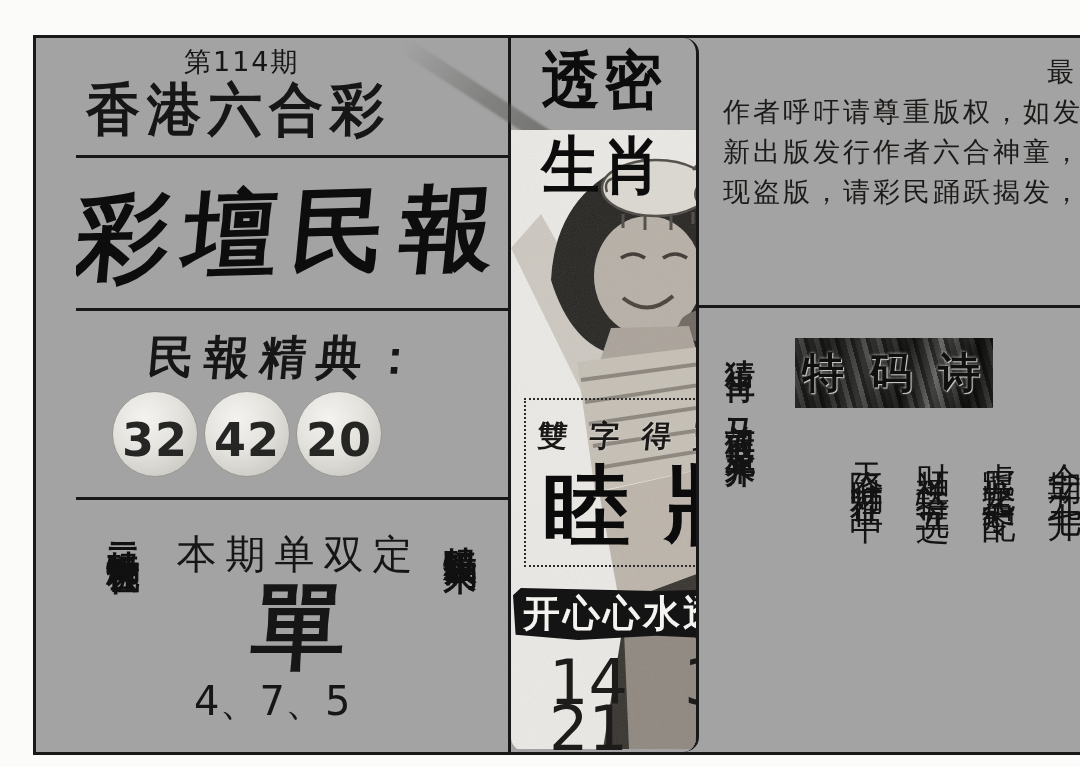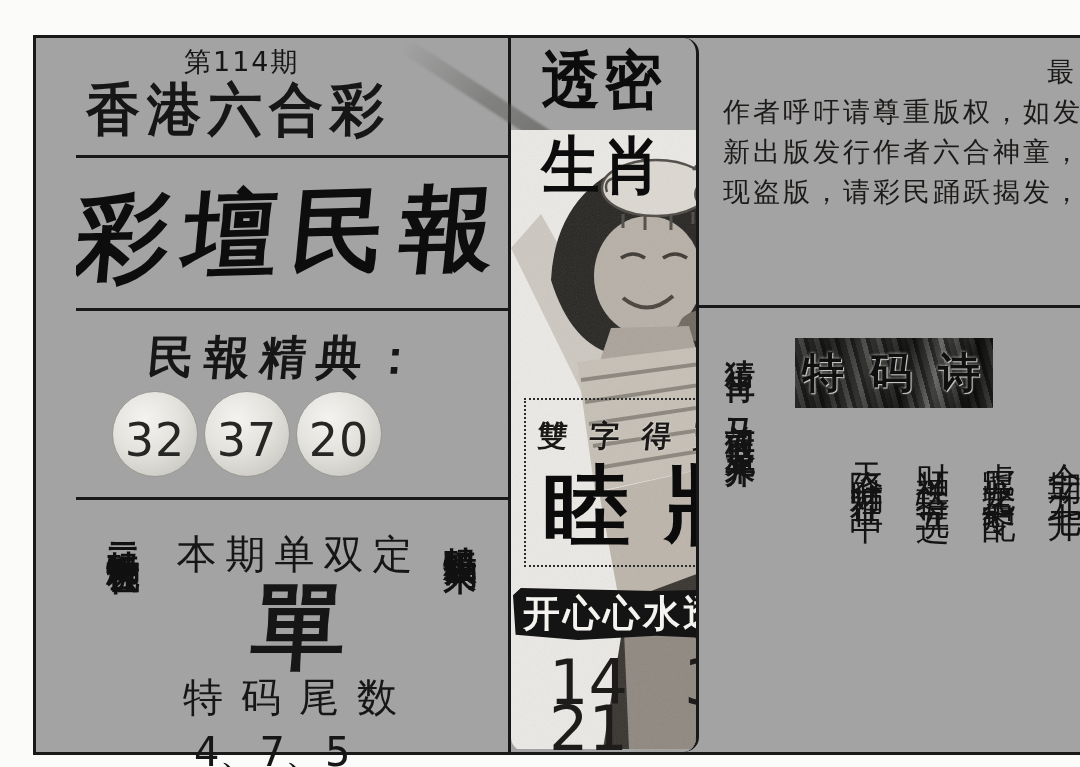--- a/index.html
+++ b/index.html
@@ -25,21 +25,21 @@
     background:linear-gradient(90deg,rgba(90,90,88,0),rgba(90,90,88,.45) 30%,rgba(60,60,58,.5) 60%,rgba(90,90,88,0));
     transform:rotate(33deg);border-radius:8px;filter:blur(1px);}
   .box-masthead{height:150px;border-bottom:3px solid #181818;display:flex;align-items:center;justify-content:center;position:relative;overflow:hidden;}
   .masthead{font-size:94px;font-weight:bold;letter-spacing:14px;transform:skewX(-7deg) rotate(-1.5deg);color:#0d0d0d;white-space:nowrap;}
   .box-classic{height:186px;border-bottom:3px solid #181818;position:relative;}
   .classic-title{position:absolute;left:72px;top:16px;font-size:46px;font-weight:bold;letter-spacing:10px;transform:skewX(-5deg);}
   .balls{position:absolute;left:36px;top:80px;display:flex;gap:6px;}
   .ball{width:84px;height:84px;border-radius:50%;
     background:radial-gradient(circle at 38% 32%,#f4f3f0 0%,#e3e2dd 45%,#cfcec8 75%,#bdbcb6 100%);
     border:1px solid #9a9992;display:flex;align-items:center;justify-content:center;}
-  .ball span{font-family:"DejaVu Sans",sans-serif;font-size:46px;font-weight:400;color:#262624;letter-spacing:1px;margin-top:11px;}
+  .ball span{font-family:"DejaVu Sans",sans-serif;font-size:46px;font-weight:700;color:#262624;letter-spacing:1px;margin-top:11px;}
   .box-oddeven{flex:1;position:relative;}
   .v-strip{position:absolute;writing-mode:vertical-rl;text-orientation:upright;
     font-size:33px;font-weight:bold;letter-spacing:3px;color:#111;}
   .v-strip.lft{left:24px;top:18px;height:228px;}
   .v-strip.rgt{right:26px;top:20px;height:224px;}
   .oe-center{position:absolute;left:100px;right:86px;top:27px;text-align:center;}
   .oe-heading{font-size:40px;letter-spacing:9px;white-space:nowrap;}
   .oe-result{font-size:94px;font-weight:bold;line-height:1.0;transform:skewX(-4deg);margin-top:-2px;}
   .oe-tail{font-size:40px;letter-spacing:18px;white-space:nowrap;margin-top:-4px;}
   .oe-tailnums{font-family:"DejaVu Sans",sans-serif;font-size:40px;margin-top:0px;text-align:left;padding-left:18px;}
@@ -97,34 +97,33 @@
       <div class="masthead">彩壇民報</div>
     </div>
 
     <div class="box-classic">
       <div class="classic-title">民報精典：</div>
       <div class="balls">
         <div class="ball">
             <span>32</span>
           </div>
         <div class="ball">
-            <span>37</span>
+            <span>42</span>
           </div>
         <div class="ball">
             <span>20</span>
           </div>
       </div>
     </div>
 
     <div class="box-oddeven">
       <div class="v-strip lft">二三特码玄机在</div>
       <div class="oe-center">
         <div class="oe-heading">本期单双定</div>
         <div class="oe-result">單</div>
-        <div class="oe-tail">特码尾数</div>
         <div class="oe-tailnums">4、7、5</div>
       </div>
       <div class="v-strip rgt">特码大双码来</div>
     </div>
   </div>
 
   <div class="col-mid">
     <div class="mid-title">透密生肖</div>
 
     <svg class="photo" viewBox="0 0 265 619">

